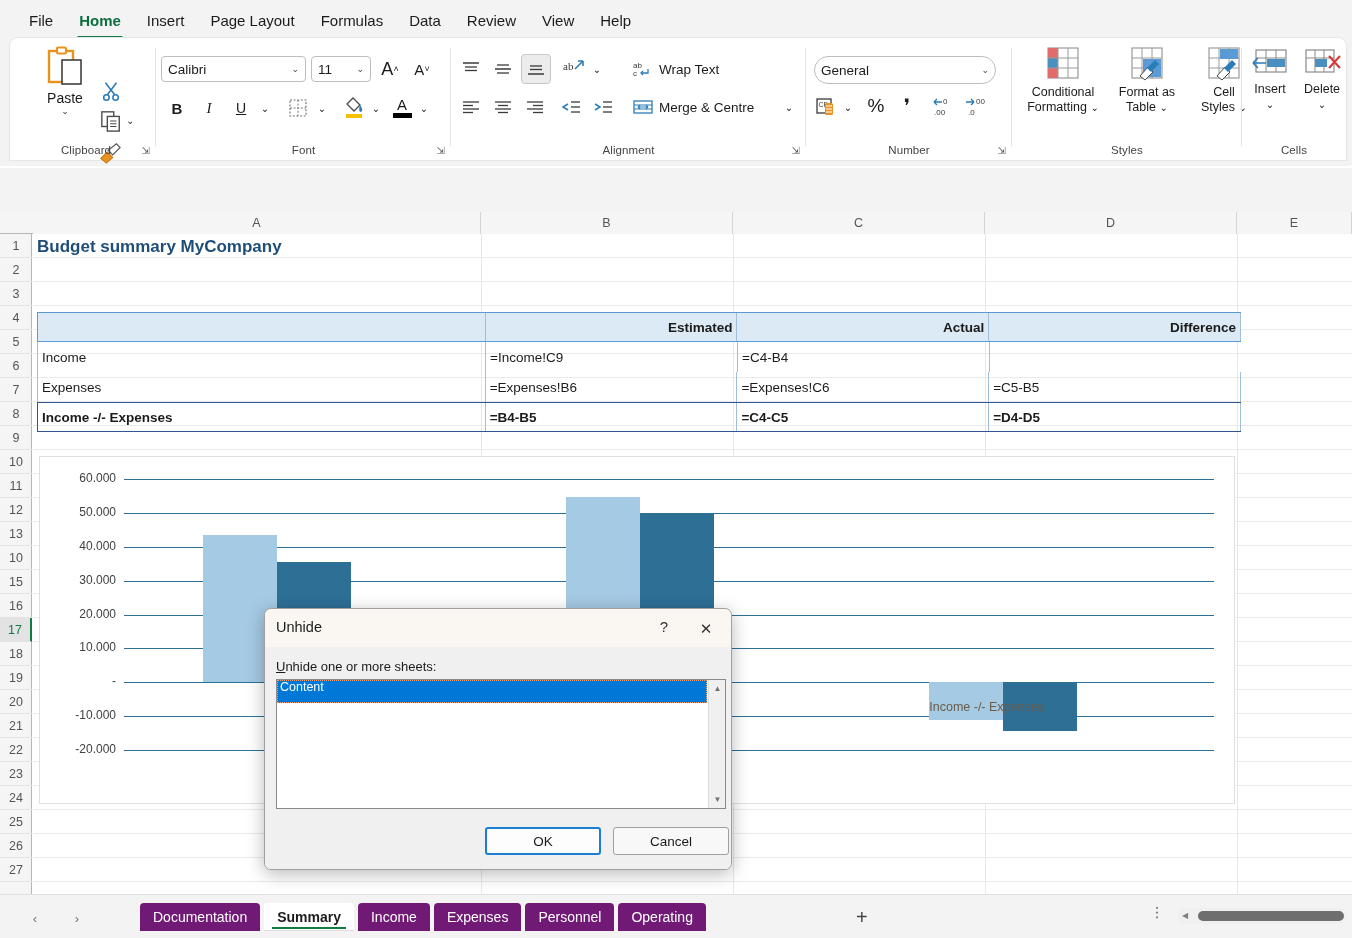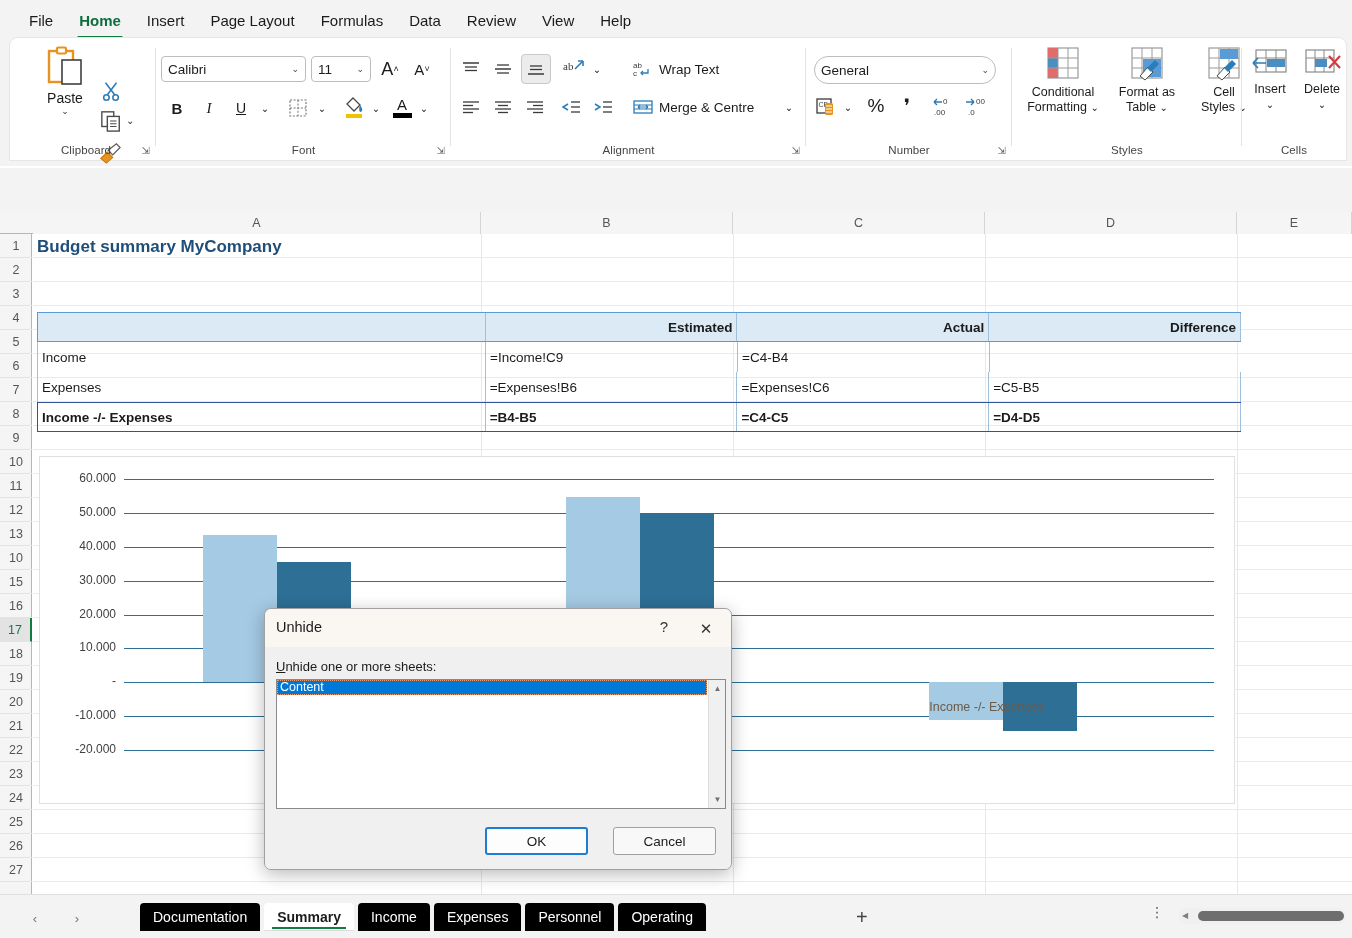--- a/index.html
+++ b/index.html
@@ -159,42 +159,42 @@
   #dlg-close { position:absolute; right:6px; top:8px; width:38px; height:24px; font-size:15px; color:#333; text-align:center; line-height:24px; cursor:pointer; }
   #dlg-body { position:absolute; left:0; top:38px; width:100%; height:224px; background:#f0f0f0; }
   #dlg-prompt { position:absolute; left:11px; top:12px; font-size:13px; color:#1b1b1b; }
   #dlg-prompt .acc { text-decoration:underline; }
   #dlg-list {
     position:absolute; left:11px; top:32px; width:450px; height:130px;
     background:#fff; border:1px solid #8a8a8a;
   }
   #dlg-list-inner { position:absolute; left:0; top:0; right:18px; bottom:0; }
   .listitem {
-    height:15px; font-size:12.5px; padding-left:3px; color:#000; line-height:15px; cursor:pointer;
+    height:23px; font-size:12.5px; padding-left:3px; color:#000; line-height:15px; cursor:pointer;
   }
   .listitem.sel { background:#0078d7; color:#fff; outline:1px dotted #f0a070; outline-offset:-1px; }
   #dlg-scroll { position:absolute; right:0; top:0; width:17px; height:100%; background:#f0f0f0; border-left:1px solid #ddd; cursor:pointer; }
   .sc-arrow { position:absolute; left:0; width:17px; height:17px; display:flex; align-items:center; justify-content:center; font-size:8px; color:#707070; cursor:pointer;}
   #dlg-ok, #dlg-cancel {
-    position:absolute; top:180px; width:103px; height:28px; background:#f8f8f8;
+    position:absolute; top:180px; width:116px; height:28px; background:#f8f8f8;
     font-size:13.5px; color:#1b1b1b; display:flex; align-items:center; justify-content:center;
     border:1px solid #a0a0a0; border-radius:3px; cursor:pointer;
   }
   #dlg-ok { left:220px; border:2px solid #1a7fd4; background:#fdfdfd; }
   #dlg-cancel { left:348px; }
 
   
   #tabbar { position:absolute; left:0; top:894px; width:1352px; height:44px; background:#f3f3f3; border-top:1px solid #e0e0e0; }
   .navarrow {
     position:absolute; top:12px; width:22px; height:22px; display:flex; align-items:center; justify-content:center;
     font-size:13px; color:#767676; cursor:pointer;
   }
   #tabs { position:absolute; left:140px; top:8px; display:flex; align-items:flex-start; }
   .stab {
-    height:28px; background:#000000; color:#fff; font-size:14px;
+    height:28px; background:#701a75; color:#fff; font-size:14px;
     display:flex; align-items:center; padding:0 13px; margin-right:4px; border-radius:4px 4px 0 0; cursor:pointer;
     white-space:nowrap;
   }
   .stab.active {
     background:#fff; color:#1b1b1b; font-weight:bold; position:relative;
     box-shadow:0 -1px 0 #ddd inset;
   }
   .stab.active::after { content:""; position:absolute; left:8px; right:8px; bottom:2px; height:2.5px; background:#107c41; }
   #addsheet { position:absolute; left:856px; top:12px; font-size:20px; color:#444; cursor:pointer; line-height:20px; }
   #status-dots { position:absolute; left:1150px; top:908px; font-size:14px; color:#555; line-height:8px; cursor:pointer; }

